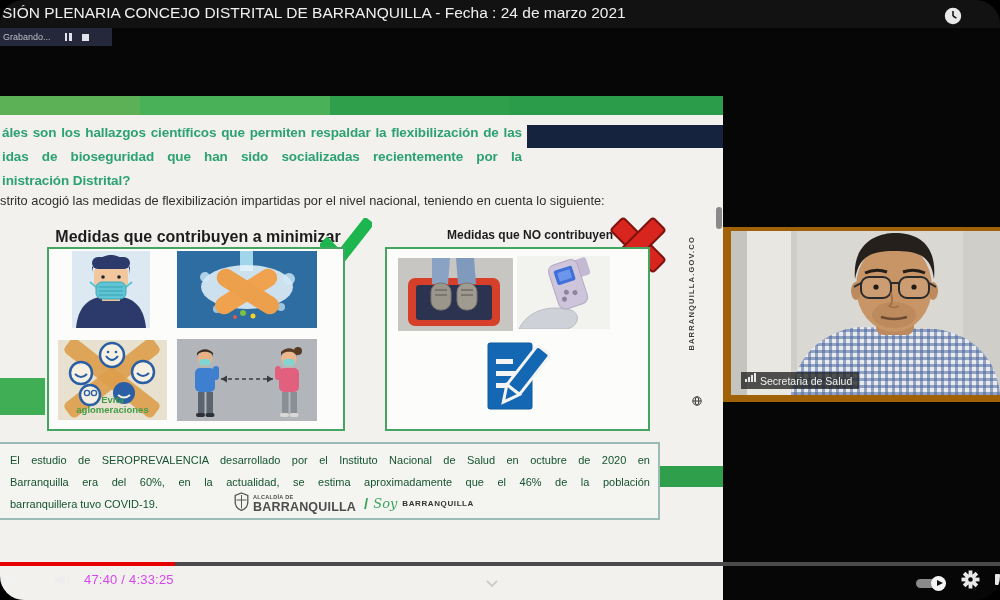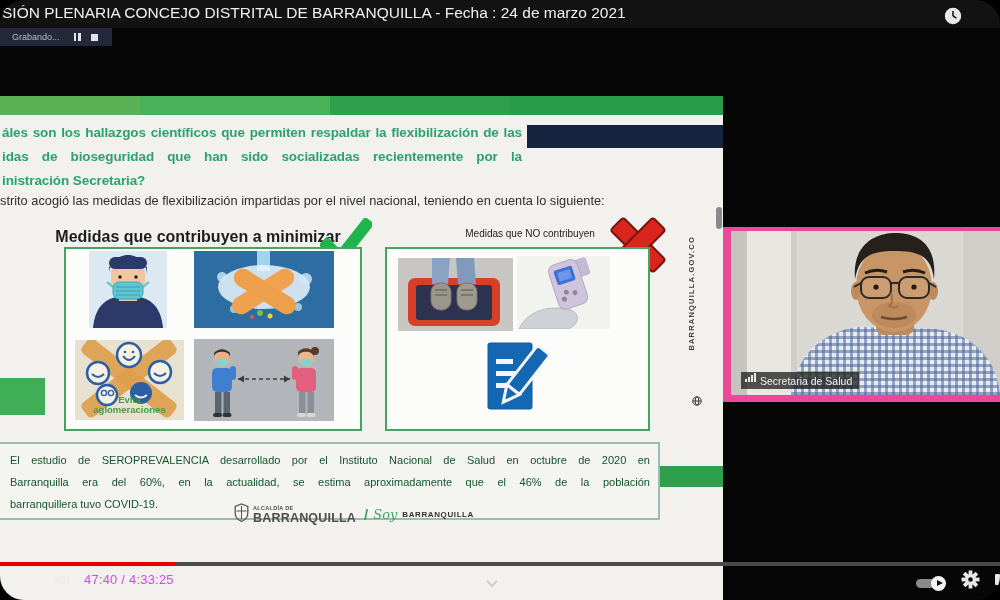--- a/index.html
+++ b/index.html
@@ -20,68 +20,68 @@
   #chevron{left:486px;top:574px;}
   #autoplay{left:916px;top:577px;width:30px;height:13px;}
   #autoplay .track{position:absolute;left:0;top:2px;width:26px;height:9px;border-radius:5px;background:#8a8a8a;}
   #autoplay .knob{position:absolute;right:0;top:-1px;width:15px;height:15px;border-radius:50%;background:#f4f4f4;}
   #autoplay .knob:after{content:"";position:absolute;left:5.5px;top:4px;border-left:6px solid #111;
         border-top:3.5px solid transparent;border-bottom:3.5px solid transparent;}
   #miniplayer-partial{left:995px;top:574px;width:5px;height:11px;background:#e8e8e8;border-radius:1px;}
 
   
   #rec-pill{left:0;top:28px;width:112px;height:18px;background:#25283a;display:flex;align-items:center;}
-  #rec-label{color:#bcbec9;font-size:9px;padding-left:12px;}
+  #rec-label{color:#bcbec9;font-size:9px;padding-left:3px;}
   .rec-ic{display:inline-flex;margin-left:14px;}
   .bar{width:2.5px;height:8px;background:#e2e3ea;margin-right:2px;}
   .sq{width:7px;height:7px;background:#e2e3ea;margin-left:8px;}
 
   
   #slide{left:0;top:96px;width:723px;height:532px;background:#f2f1ee;}
   .gseg{position:absolute;top:0;height:19px;}
   #q-block{left:2px;top:25px;width:520px;color:#2da271;font-weight:bold;font-size:13.5px;
            line-height:24px;letter-spacing:-.1px;}
   .just{display:block;text-align:justify;text-align-last:justify;}
   #navy-box{left:527px;top:29px;width:196px;height:23px;background:#16233f;}
   #intro-line{left:0;top:97px;width:700px;color:#2e2e2e;font-size:12.8px;font-weight:400;}
 
   #left-header{left:50px;top:132px;width:296px;text-align:center;color:#1d1d1d;font-size:16px;font-weight:600;}
-  #right-header{left:418px;top:132px;width:224px;text-align:center;color:#1d1d1d;font-size:10px;font-weight:400;}
+  #right-header{left:418px;top:132px;width:224px;text-align:center;color:#1d1d1d;font-size:12px;font-weight:700;}
   #check-icon{left:320px;top:122px;}
   #x-icon{left:605px;top:116px;}
 
   .mbox{border:2px solid #43a55f;background:#fcfcfb;}
-  #left-box{left:47px;top:151px;width:294px;height:180px;margin-left:17px;}
+  #left-box{left:47px;top:151px;width:294px;height:180px;}
   #right-box{left:385px;top:151px;width:261px;height:180px;}
   .pic{position:absolute;overflow:hidden;}
   #evita-caption{left:9px;top:146px;width:109px;text-align:center;color:#3f9d47;font-weight:bold;
                  font-size:9.5px;line-height:10px;}
 
   #vert-web{left:687px;top:140px;width:20px;height:160px;}
   #vert-web span{writing-mode:vertical-rl;transform:rotate(180deg);font-size:7.5px;font-weight:bold;
                  letter-spacing:1.2px;color:#3c3c3c;}
   #globe{left:692px;top:296px;}
 
   #green-block-left{left:0;top:282px;width:45px;height:37px;background:#3fae54;}
   #green-bar-right{left:660px;top:370px;width:63px;height:21px;background:#2f9f4b;}
 
   #footer-box{left:-8px;top:346px;width:664px;height:74px;border:2px solid #9bbcb6;background:#f4f4f1;}
   #footer-text{position:absolute;left:16px;top:5px;width:640px;color:#14532d;font-size:11px;
                font-weight:500;line-height:22px;}
-  #logo-row{position:absolute;left:240px;top:48px;display:flex;align-items:center;margin-top:11px;}
+  #logo-row{position:absolute;left:240px;top:48px;display:flex;align-items:center;}
   #logo-stack{display:flex;flex-direction:column;margin-left:4px;color:#4d4d4d;}
   #logo-top{font-size:5.5px;font-weight:bold;letter-spacing:.3px;}
   #logo-name{font-size:12.5px;font-weight:bold;letter-spacing:.2px;}
   #logo-sep{color:#3aa45c;font-size:15px;margin:0 5px 0 8px;font-weight:bold;}
   #logo-soy{color:#3aa45c;font-size:13px;font-style:italic;font-family:"DejaVu Serif",serif;text-align:right;}
   #logo-suffix{color:#333;font-size:8px;font-weight:bold;letter-spacing:.6px;margin-left:5px;}
   #scrollbar-thumb{left:716px;top:207px;width:6px;height:22px;background:#8a8a8a;border-radius:3px;}
 
   
-  #webcam-wrap{left:723px;top:227px;width:277px;height:175px;background:#ec4899;}
+  #webcam-wrap{left:723px;top:227px;width:277px;height:175px;background:#a16207;}
   #webcam-video{position:absolute;left:8px;top:4px;width:269px;height:164px;overflow:hidden;}
   #participant{position:absolute;left:10px;top:141px;height:17px;display:flex;align-items:center;
                background:rgba(35,35,35,.78);padding:0 7px 0 4px;}
   #participant-label{color:#f2f2f2;font-size:10.5px;margin-left:3px;}
   .sigbar{display:inline-block;width:2px;background:#e8e8e8;margin-right:1px;align-self:flex-end;margin-bottom:4px;}
 </style>
 </head>
 <body>
 
 <div id="stage">
@@ -108,21 +108,21 @@
 
   <div class="abs" id="slide">
     <div class="gseg" style="left:0;width:140px;background:#5cb156;"></div>
     <div class="gseg" style="left:140px;width:190px;background:#49b157;"></div>
     <div class="gseg" style="left:330px;width:180px;background:#2f9f4b;"></div>
     <div class="gseg" style="left:510px;width:213px;background:#2b9c4a;"></div>
 
     <div class="abs" id="q-block">
       <span class="just">áles son los hallazgos científicos que permiten respaldar la flexibilización de las</span>
       <span class="just">idas de bioseguridad que han sido socializadas recientemente por la</span>
-      <span>inistración Secretaria?</span>
+      <span>inistración Distrital?</span>
     </div>
     <div class="abs" id="navy-box"></div>
 
     <div class="abs" id="intro-line">strito acogió las medidas de flexibilización impartidas por el nivel nacional, teniendo en cuenta lo siguiente:</div>
 
     <div class="abs" id="left-header">Medidas que contribuyen a minimizar el riesgo de contagio</div>
     <div class="abs" id="right-header">Medidas que NO contribuyen</div>
 
     <span class="abs" id="check-icon">
       <svg width="52" height="48" viewBox="0 0 52 48">

